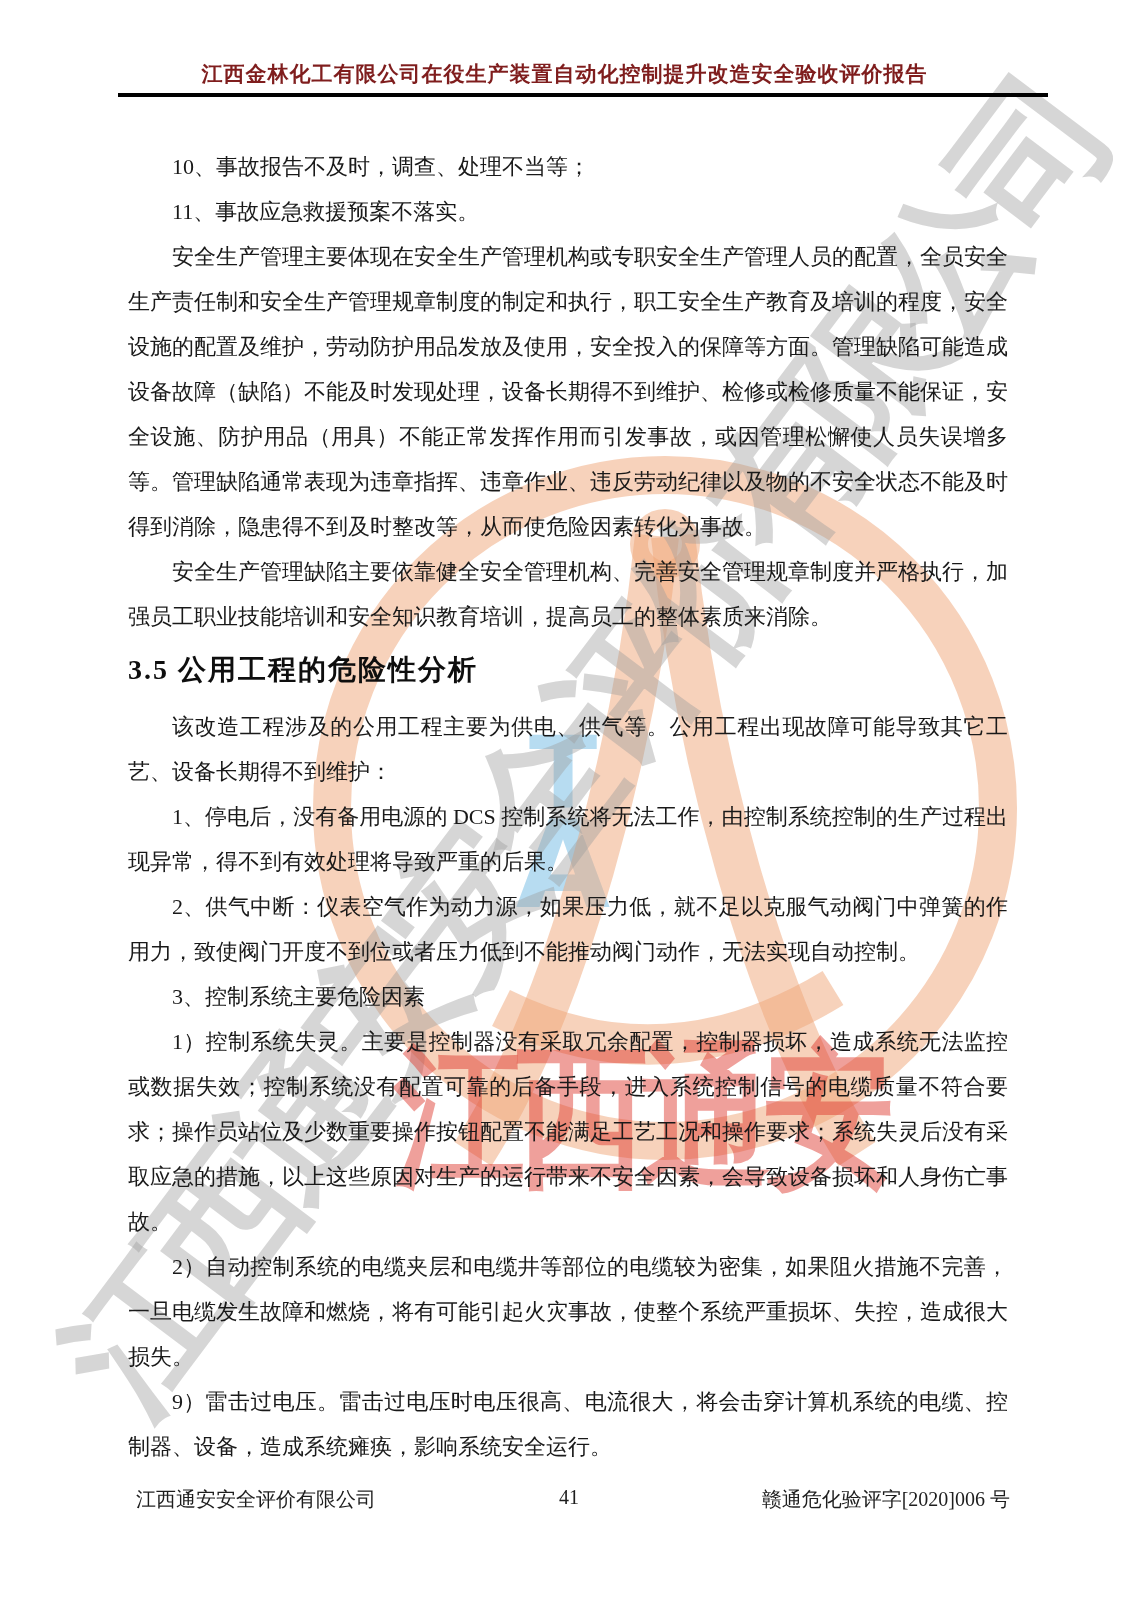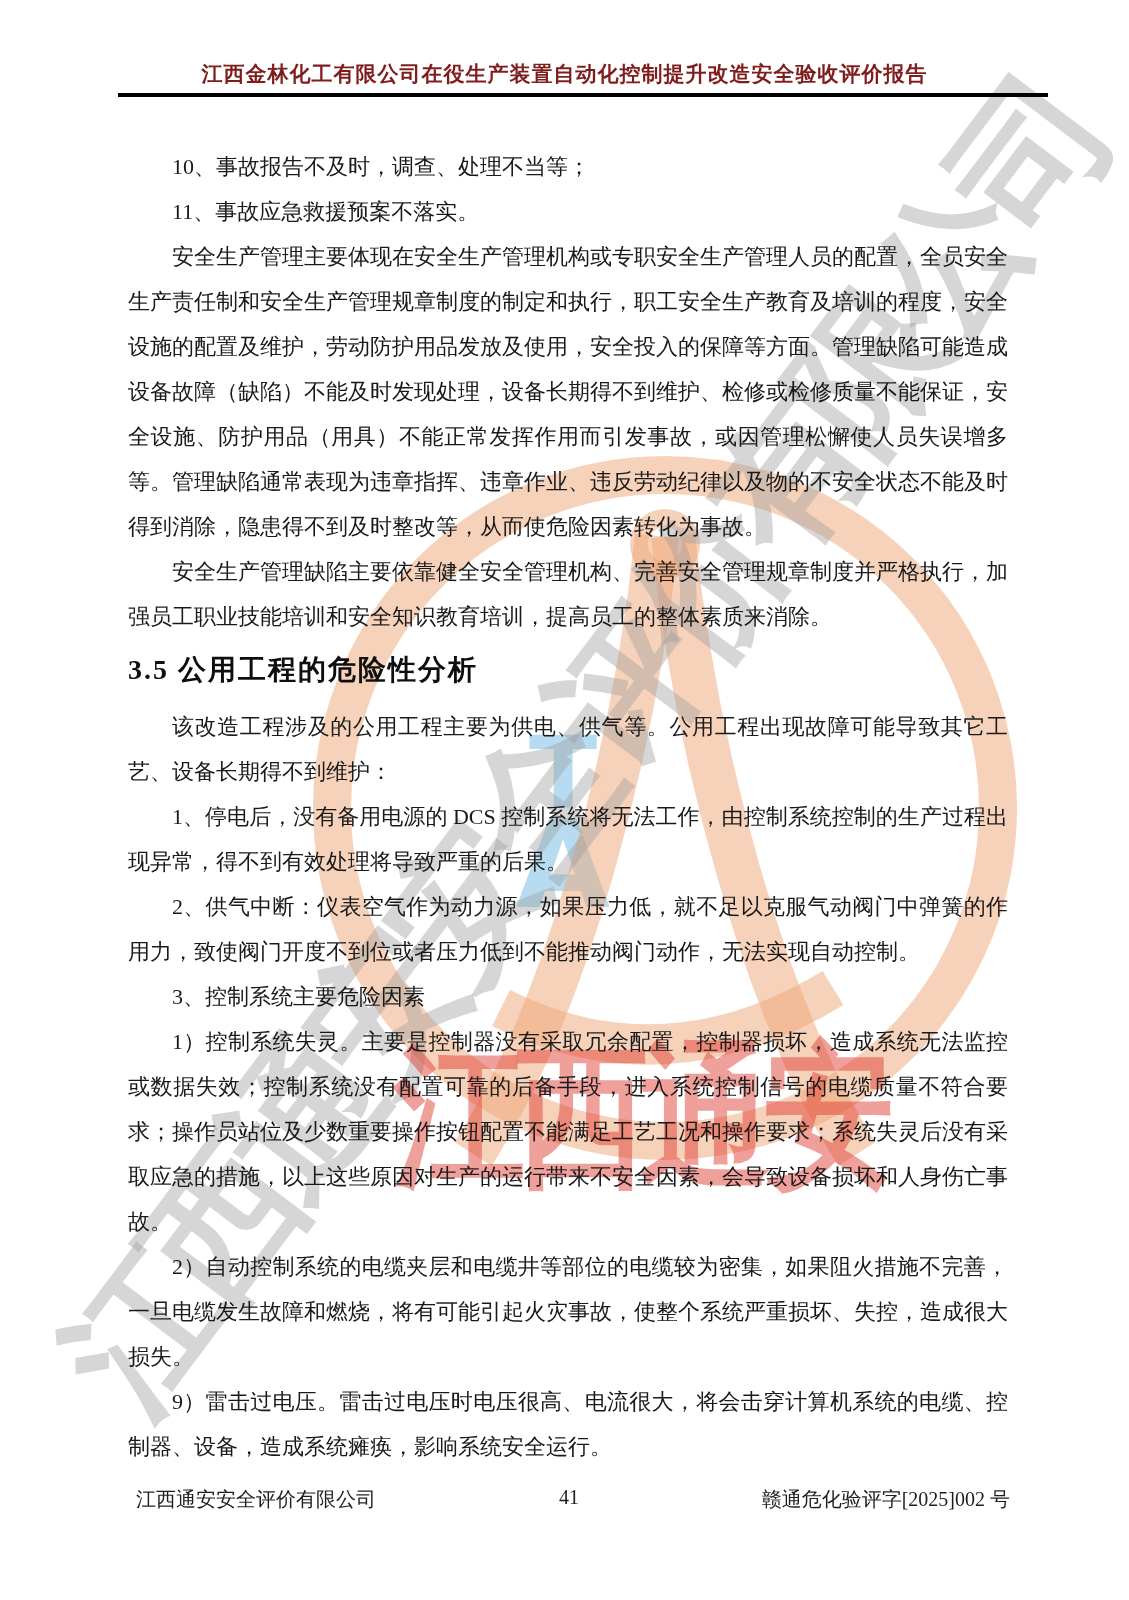--- a/index.html
+++ b/index.html
@@ -96,16 +96,16 @@
     <p class="para">2、供气中断：仪表空气作为动力源，如果压力低，就不足以克服气动阀门中弹簧的作用力，致使阀门开度不到位或者压力低到不能推动阀门动作，无法实现自动控制。</p>
     <p class="para">3、控制系统主要危险因素</p>
     <p class="para">1）控制系统失灵。主要是控制器没有采取冗余配置，控制器损坏，造成系统无法监控或数据失效；控制系统没有配置可靠的后备手段，进入系统控制信号的电缆质量不符合要求；操作员站位及少数重要操作按钮配置不能满足工艺工况和操作要求；系统失灵后没有采取应急的措施，以上这些原因对生产的运行带来不安全因素，会导致设备损坏和人身伤亡事故。</p>
     <p class="para">2）自动控制系统的电缆夹层和电缆井等部位的电缆较为密集，如果阻火措施不完善，一旦电缆发生故障和燃烧，将有可能引起火灾事故，使整个系统严重损坏、失控，造成很大损失。</p>
     <p class="para">9）雷击过电压。雷击过电压时电压很高、电流很大，将会击穿计算机系统的电缆、控制器、设备，造成系统瘫痪，影响系统安全运行。</p>
   </div>
 
   <div class="footer">
     <span class="footer-page">41</span>
     <span class="footer-company">江西通安安全评价有限公司</span>
-    <span class="footer-doc">赣通危化验评字[2025]002 号</span>
+    <span class="footer-doc">赣通危化验评字[2020]006 号</span>
   </div>
 
 </div>
 
 </body></html>

